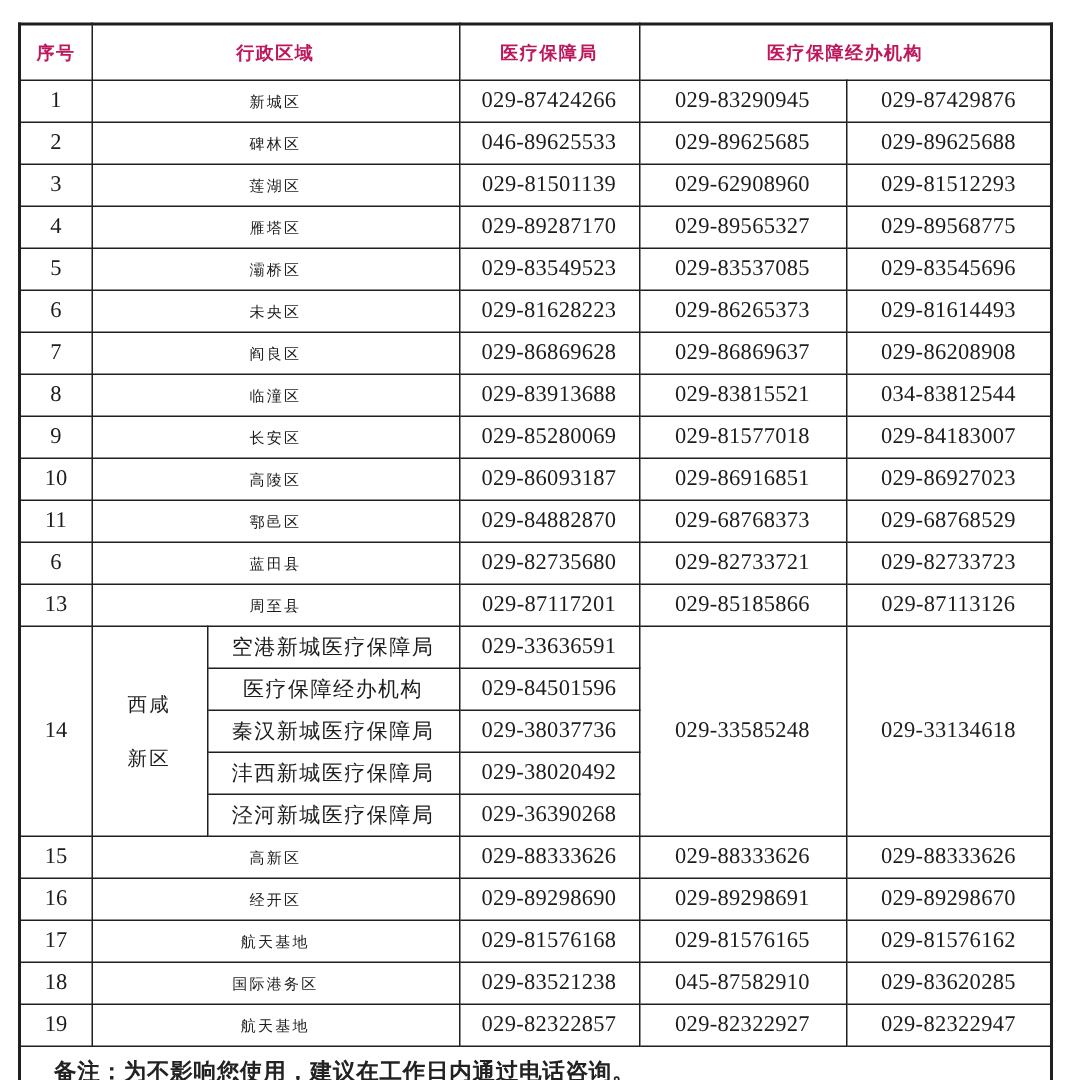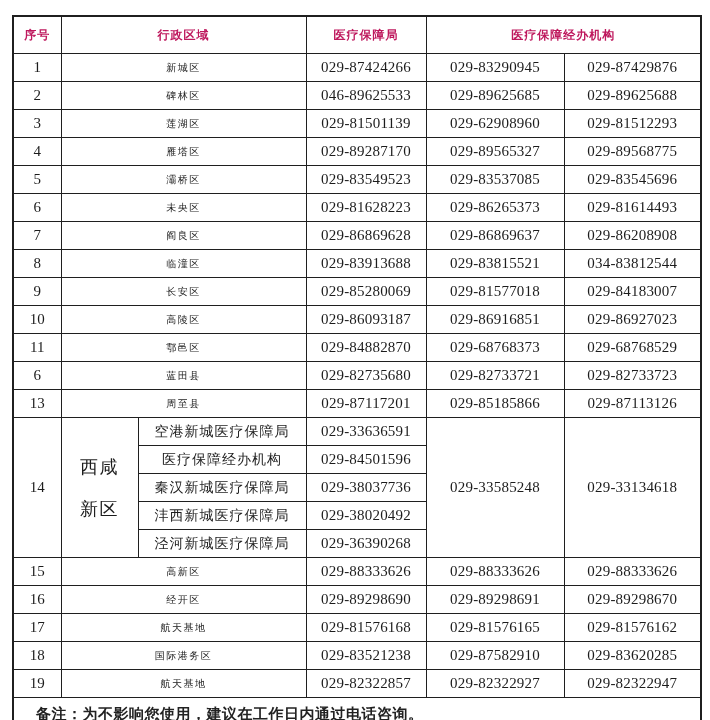--- a/index.html
+++ b/index.html
@@ -64,21 +64,21 @@
     font-size: 15px;
     font-family: "Liberation Serif", "DejaVu Serif", serif;
     letter-spacing: 0.2px;
   }
   td.subname {
     font-size: 14px;
     letter-spacing: 1px;
     margin-left: 20px;
   }
   td.xixian-label {
-    font-size: 18px;
+    font-size: 13px;
     letter-spacing: 1.5px;
   }
   .xixian-stack {
     display: flex;
     flex-direction: column;
     align-items: center;
     gap: 18px;
   }
   tr.note-row td {
     height: 33px;
@@ -253,21 +253,21 @@
         <td class="no">17</td>
         <td colspan="2" class="region">航天基地</td>
         <td class="phone">029-81576168</td>
         <td class="phone">029-81576165</td>
         <td class="phone">029-81576162</td>
       </tr>
       <tr class="data">
         <td class="no">18</td>
         <td colspan="2" class="region">国际港务区</td>
         <td class="phone">029-83521238</td>
-        <td class="phone">029-87582910</td>
+        <td class="phone">045-87582910</td>
         <td class="phone">029-83620285</td>
       </tr>
       <tr class="data">
         <td class="no">19</td>
         <td colspan="2" class="region">航天基地</td>
         <td class="phone">029-82322857</td>
         <td class="phone">029-82322927</td>
         <td class="phone">029-82322947</td>
       </tr>
 

